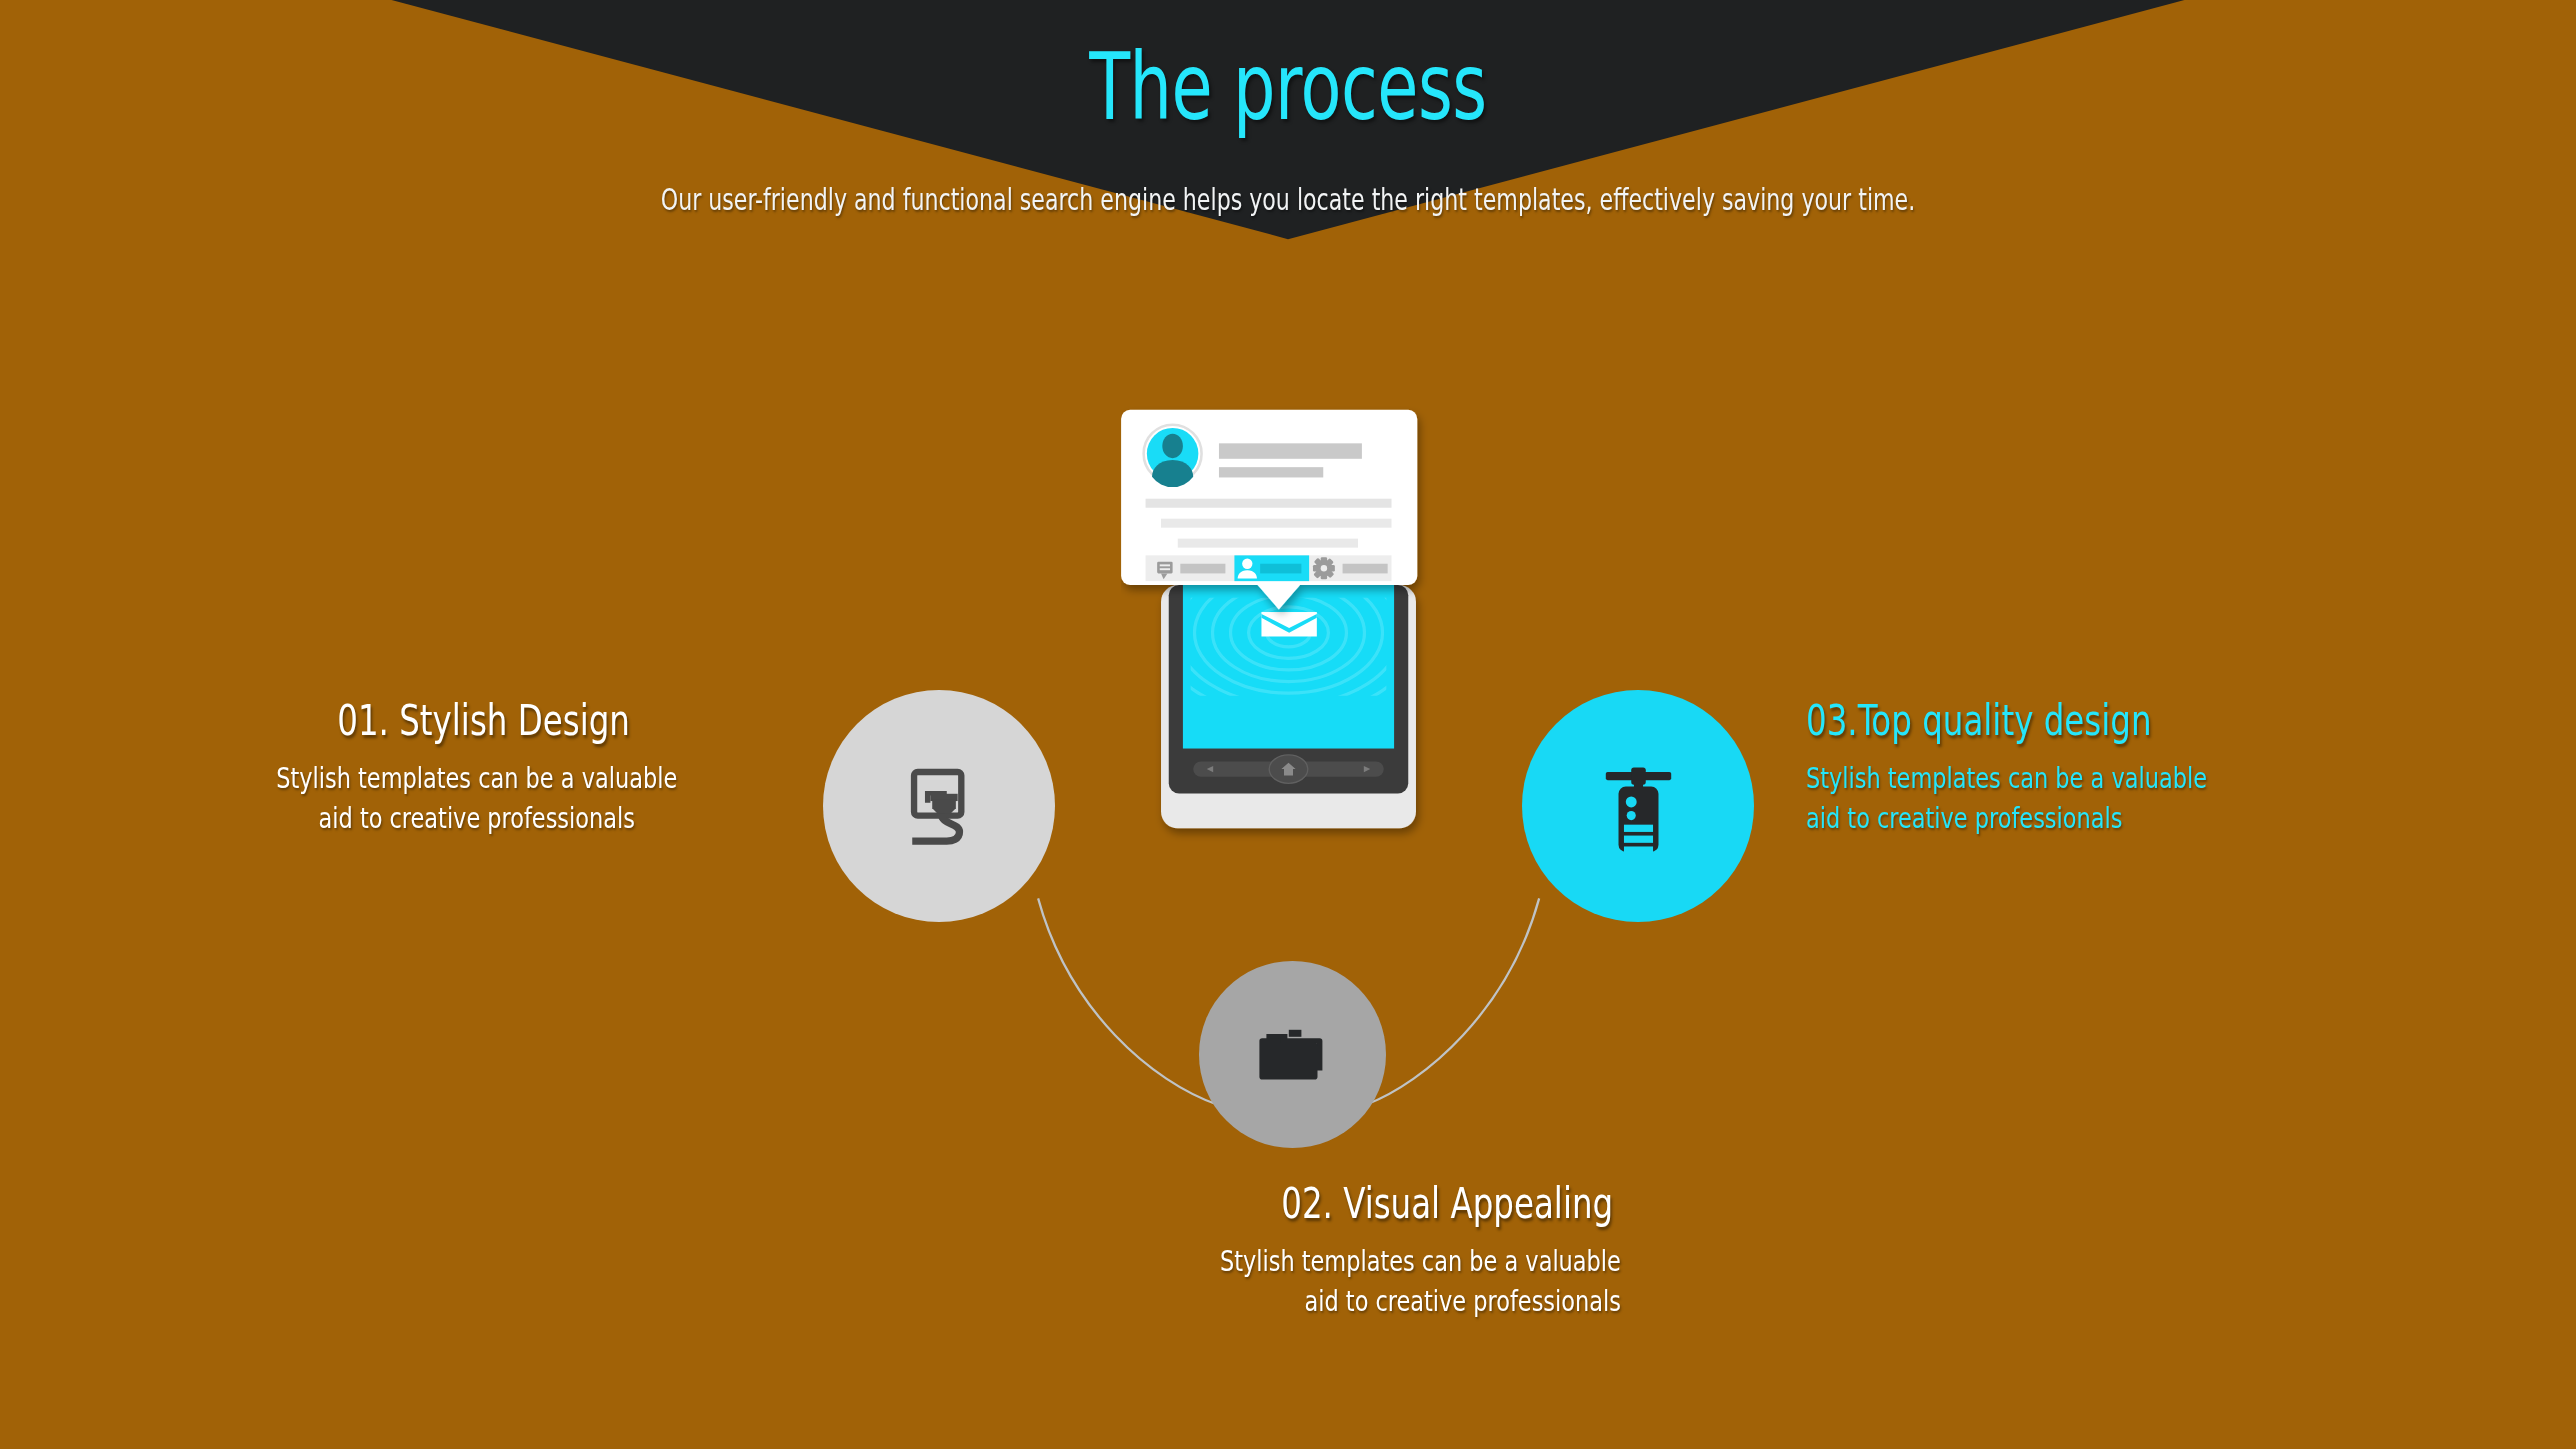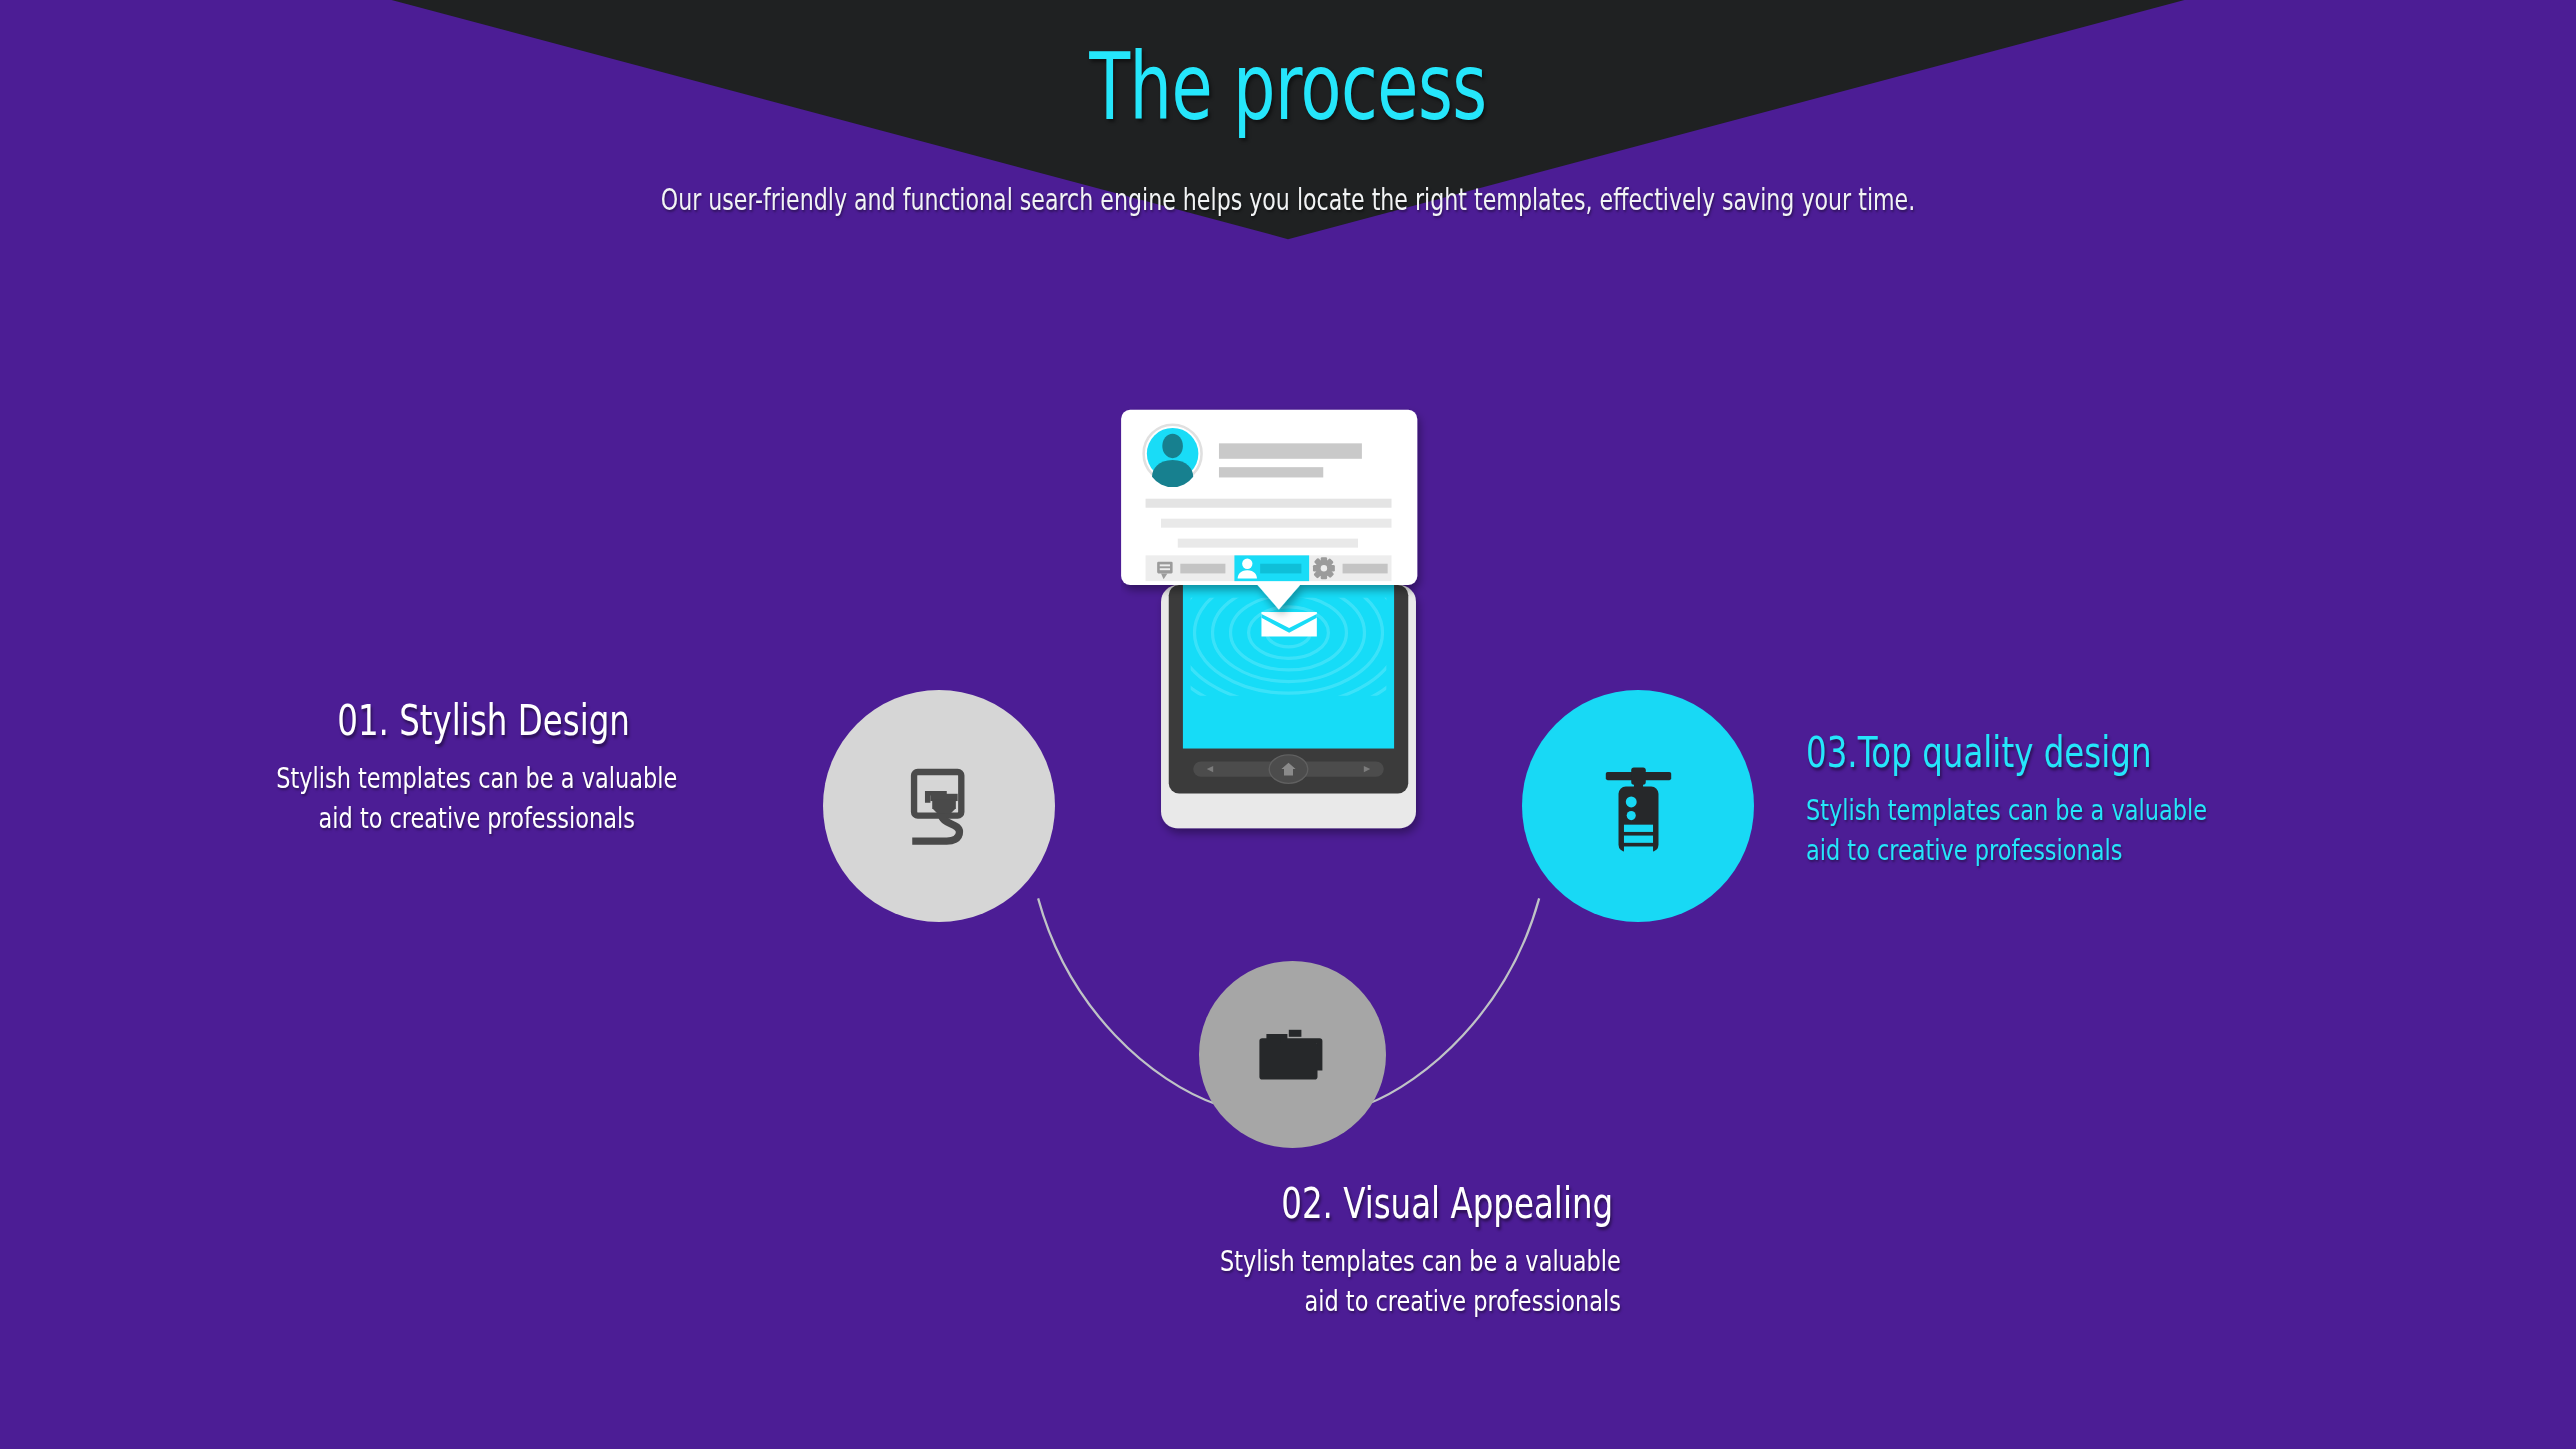--- a/index.html
+++ b/index.html
@@ -6,21 +6,21 @@
   * { margin:0; padding:0; box-sizing:border-box; }
   html, body {
     width:2576px; height:1449px;
     background:#2b333b;
     font-family:"Liberation Sans", sans-serif;
     overflow:hidden;
   }
   #stage {
     position:relative;
     width:2576px; height:1449px;
-    background:#4c1d95;
+    background:#a16207;
   }
 
   
   .header-shape {
     position:absolute;
     left:0; top:0;
     width:2576px; height:270px;
     z-index:1;
   }
 
@@ -104,21 +104,21 @@
   }
 
   #blk1 { left:84px; top:696px; width:689px; text-align:center; color:#ffffff; }
   #blk1 h3 { transform-origin:right center; }
   #blk1 p  { transform-origin:right center; }
 
   #blk2 { left:902px; top:1179px; width:773px; text-align:right; color:#ffffff; }
   #blk2 h3 { transform-origin:center center; }
   #blk2 p  { transform-origin:center center; }
 
-  #blk3 { left:1806px; top:696px; width:708px; text-align:left; color:#25e6fb;margin-top:32px; }
+  #blk3 { left:1806px; top:696px; width:708px; text-align:left; color:#25e6fb; }
   #blk3 h3 { transform-origin:left center; }
   #blk3 p  { transform-origin:left center; }
 </style>
 </head>
 <body>
 
 <div id="stage">
 
   <svg class="header-shape" viewBox="0 0 4000 420" preserveAspectRatio="none">
     <polygon points="608,0 3392,0 2000,372" fill="#1f2122"></polygon>

